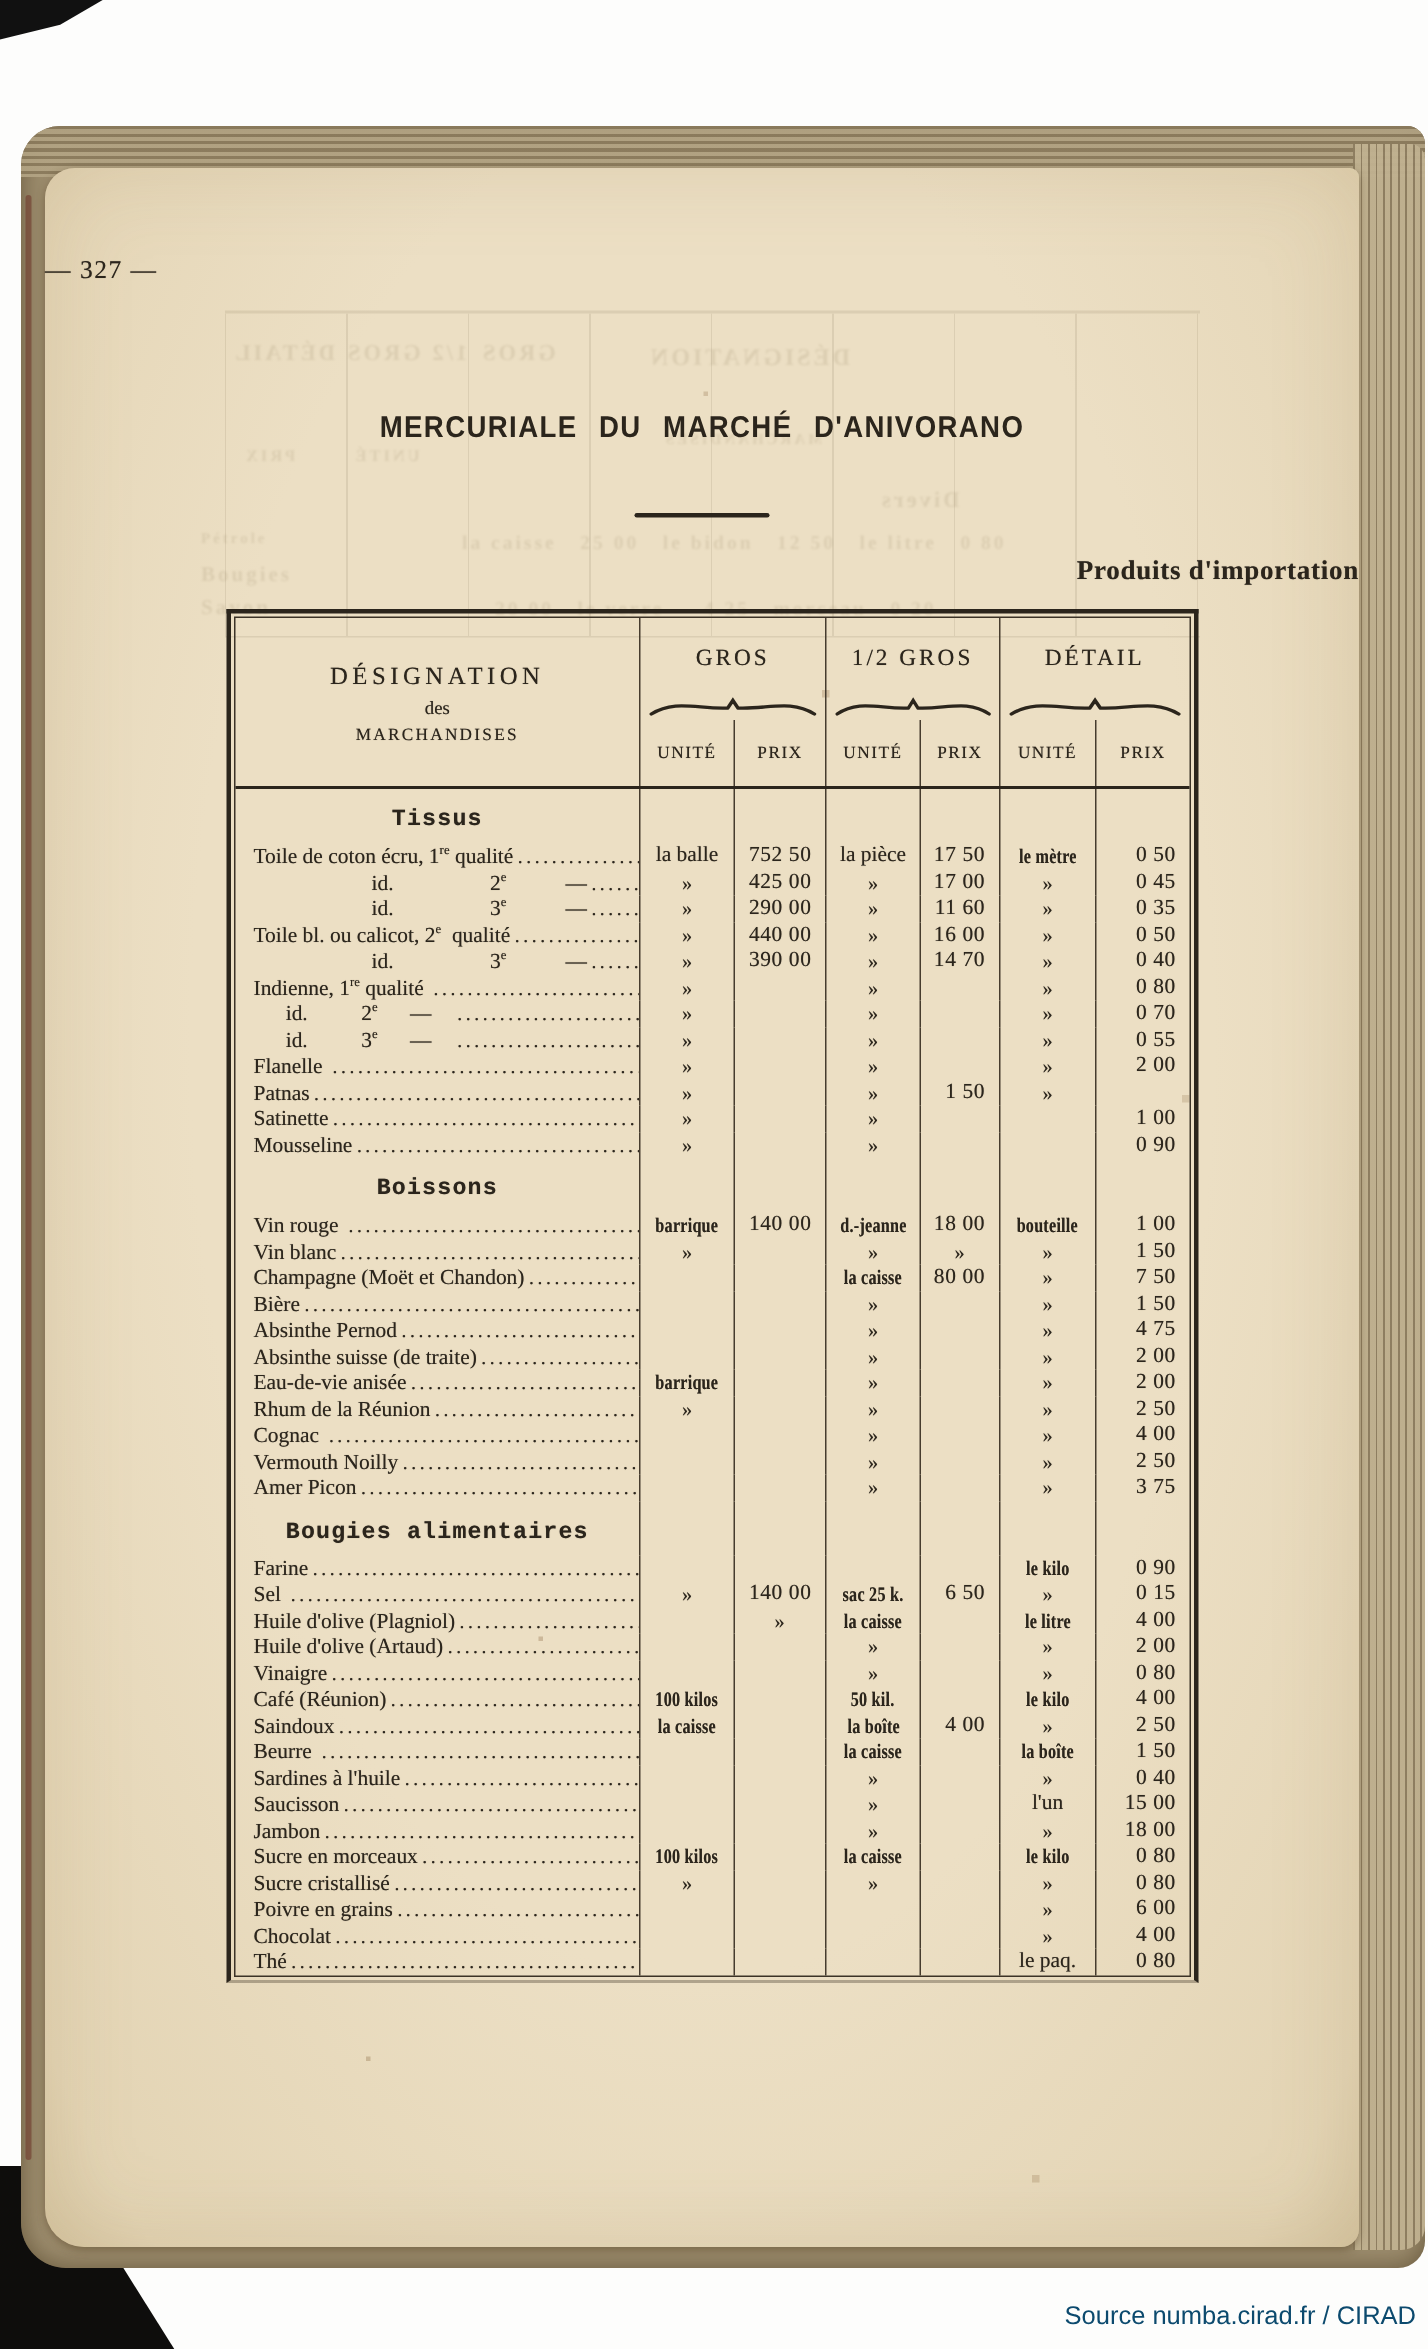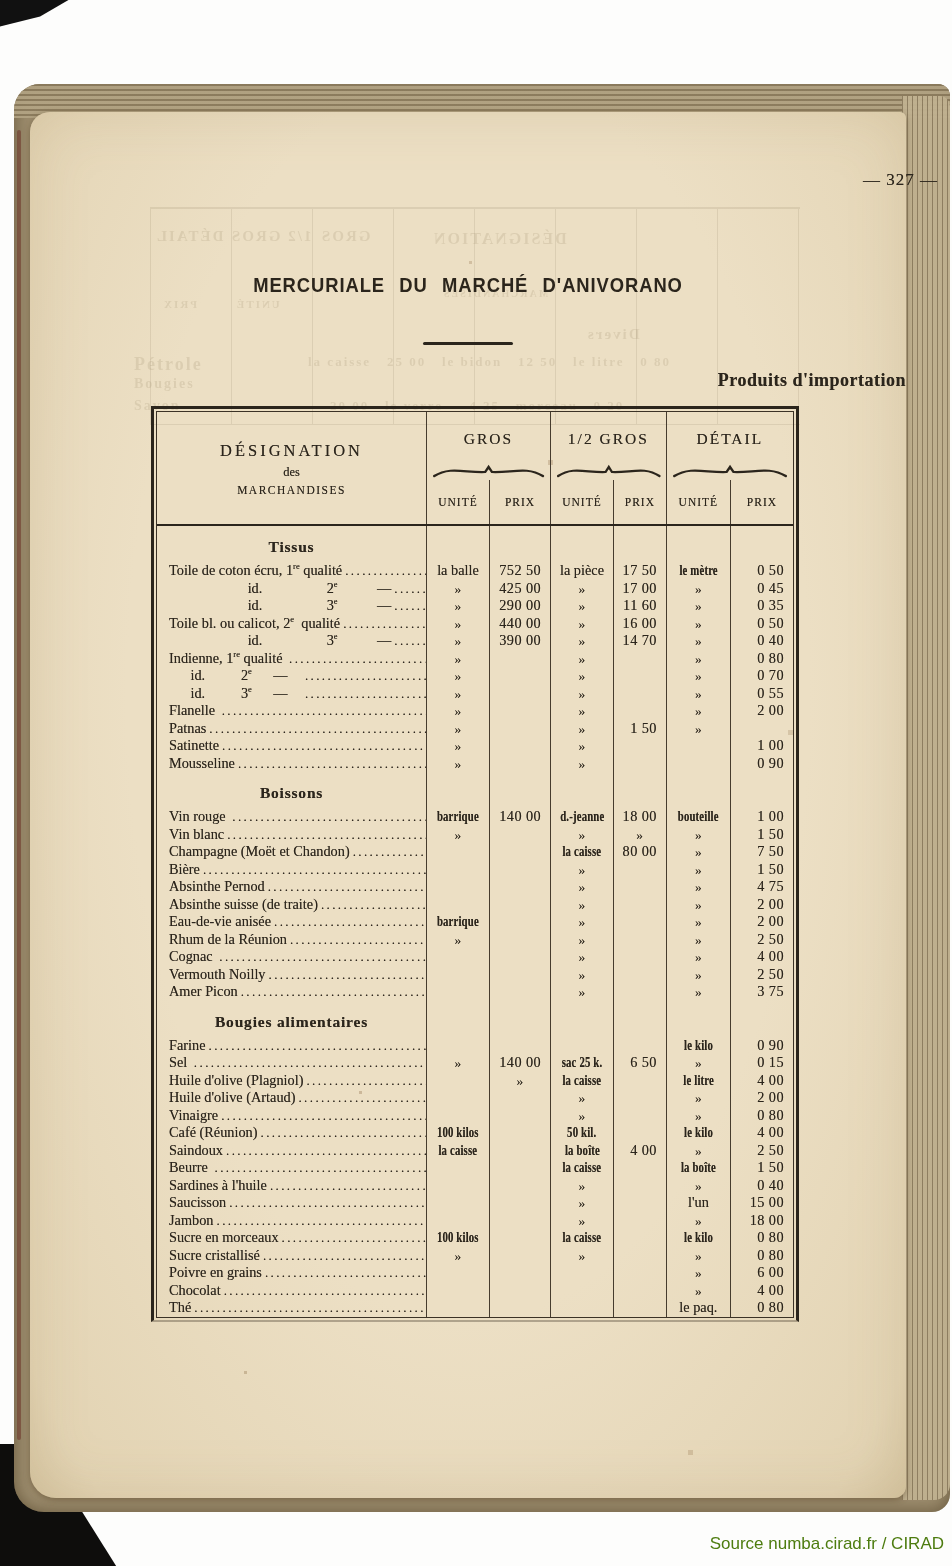--- a/index.html
+++ b/index.html
@@ -22,33 +22,33 @@
   .red-edge{left:17px;top:130px;width:4px;height:1310px;background:#6e3328;opacity:.55;border-radius:3px;}
   .page{left:30px;top:112px;width:876px;height:1386px;
      background:radial-gradient(ellipse at 50% 42%,#ecdfc4 55%,#e3d4b4 92%,#d9c9a6 100%);
      border-radius:20px 6px 12px 26px;
      box-shadow:0 2px 6px rgba(80,60,30,.45), inset 0 0 60px rgba(150,120,70,.18);}
   .spots{left:0;top:0;width:1px;height:1px;
      box-shadow:520px 350px 0 2px rgba(130,95,55,.25), 330px 980px 0 1px rgba(130,95,55,.3),
        760px 620px 0 2px rgba(130,95,55,.2), 215px 1260px 0 1px rgba(130,95,55,.3),
        660px 1340px 0 2px rgba(130,95,55,.22), 440px 150px 0 1px rgba(130,95,55,.25);}
   .credit{right:8px;top:1534px;font-family:"Liberation Sans","DejaVu Sans",sans-serif;
-     font-size:17px;color:#4d7c0f;}
+     font-size:17px;color:#0c4a6e;}
 
   
   .ghost{position:absolute;color:#8d7c5a;opacity:.17;filter:blur(.6px);white-space:pre;
      font-weight:bold;letter-spacing:2px;}
   .ghost.m{transform:scaleX(-1);}
   .ghost-grid{left:120px;top:95px;width:650px;height:215px;opacity:.12;
      background:repeating-linear-gradient(90deg,#6b5c3e 0 1px,transparent 1px 81px);
      border-top:2px solid #6b5c3e;border-bottom:1px solid #6b5c3e;}
 
   
   .ink{color:#2b251c;}
-  .page-number{left:0;top:58px;width:876px;text-align:right;font-size:17px;letter-spacing:1px;padding-left:32px;}
+  .page-number{left:0;top:58px;width:876px;text-align:left;font-size:17px;letter-spacing:1px;}
   .title{left:0;top:162px;width:876px;text-align:center;
      font-family:"Liberation Sans","DejaVu Sans",sans-serif;font-weight:bold;font-size:20px;
      letter-spacing:1px;word-spacing:9px;transform:scaleX(.92);}
   .title-rule{left:393px;top:230px;width:90px;height:3px;background:#2b251c;border-radius:2px;}
   .subtitle{left:0;top:258px;width:876px;text-align:right;font-weight:bold;font-size:18px;letter-spacing:.5px;}
 
   
   .tbl-outer{left:121px;top:294px;width:638px;border:3px solid #2b251c;border-bottom:2px solid rgba(64,53,38,.35);
      padding:2px;background:transparent;}
   .tbl{border:1px solid #3b3226;}
@@ -59,21 +59,21 @@
   .h-desig{grid-row:1/3;display:flex;flex-direction:column;align-items:center;justify-content:center;gap:4px;}
   .h-desig .l1{font-size:16.5px;letter-spacing:3px;}
   .h-desig .l2{font-size:12.5px;}
   .h-desig .l3{font-size:11.5px;letter-spacing:1.5px;}
   .h-group{grid-column:span 2;position:relative;display:flex;align-items:center;justify-content:center;}
   .h-group .g-label{font-size:15.5px;letter-spacing:2px;margin-bottom:14px;}
   .h-group svg{position:absolute;bottom:2px;left:4%;width:92%;height:14px;}
   .h-sub{display:flex;align-items:center;justify-content:center;font-size:11.5px;letter-spacing:1px;}
 
   .row{height:17.5px;line-height:17.5px;font-size:14.3px;}
-  .sec-row{height:36px;}
+  .sec-row{height:36px;font-family:Liberation Mono, monospace;}
   .sec-title{display:block;padding-top:13px;text-align:center;font-weight:bold;font-size:15.5px;
      letter-spacing:.8px;line-height:1;}
   .dcell{display:flex;align-items:baseline;padding-left:12px;overflow:hidden;}
   .dn{white-space:pre;}
   .leader{flex:1;overflow:hidden;white-space:nowrap;letter-spacing:2.4px;padding-left:3px;font-size:13px;}
   .ucell{text-align:center;overflow:hidden;white-space:nowrap;}
   .pcell{text-align:right;padding-right:9px;white-space:pre;letter-spacing:.4px;}
   .pcell.dit{text-align:center;padding-right:0;}
   .cond{display:inline-block;transform:scaleX(.78);transform-origin:50% 60%;font-weight:bold;
      font-size:13.8px;letter-spacing:.2px;}
@@ -96,21 +96,21 @@
   <div class="abs ghost-grid"></div>
   <div id="ghosts">
       <div class="ghost m" style="left: 125px; top: 116px; font-size: 15px;">DÉTAIL</div>
       <div class="ghost m" style="left: 200px; top: 116px; font-size: 15px;">1/2 GROS</div>
       <div class="ghost m" style="left: 290px; top: 116px; font-size: 15px;">GROS</div>
       <div class="ghost m" style="left: 402px; top: 118px; font-size: 16px;">DÉSIGNATION</div>
       <div class="ghost m" style="left: 412px; top: 176px; font-size: 10px;">MARCHANDISES</div>
       <div class="ghost m" style="left: 132px; top: 186px; font-size: 11px;">PRIX</div>
       <div class="ghost m" style="left: 205px; top: 186px; font-size: 11px;">UNITÉ</div>
       <div class="ghost m" style="left: 556px; top: 214px; font-size: 15px;">Divers</div>
-      <div class="ghost" style="left: 104px; top: 242px; font-size: 18px;">Pétrole</div>
+      <div class="ghost" style="left: 104px; top: 242px; font-size: 10px;">Pétrole</div>
       <div class="ghost" style="left: 104px; top: 264px; font-size: 14px;">Bougies</div>
       <div class="ghost" style="left: 104px; top: 286px; font-size: 14px;">Savon</div>
       <div class="ghost" style="left: 278px; top: 242px; font-size: 13px;">la caisse   25 00   le bidon   12 50   le litre   0 80</div>
       <div class="ghost" style="left: 300px; top: 286px; font-size: 13px;">20 00   le verre     4 25   morceau   0 20</div>
     </div>
 
   <div class="abs page-number ink tcell">— 327 —</div>
   <div class="abs title ink">MERCURIALE DU MARCHÉ D'ANIVORANO</div>
   <div class="abs title-rule"></div>
   <div class="abs subtitle ink tcell">Produits d'importation</div>

